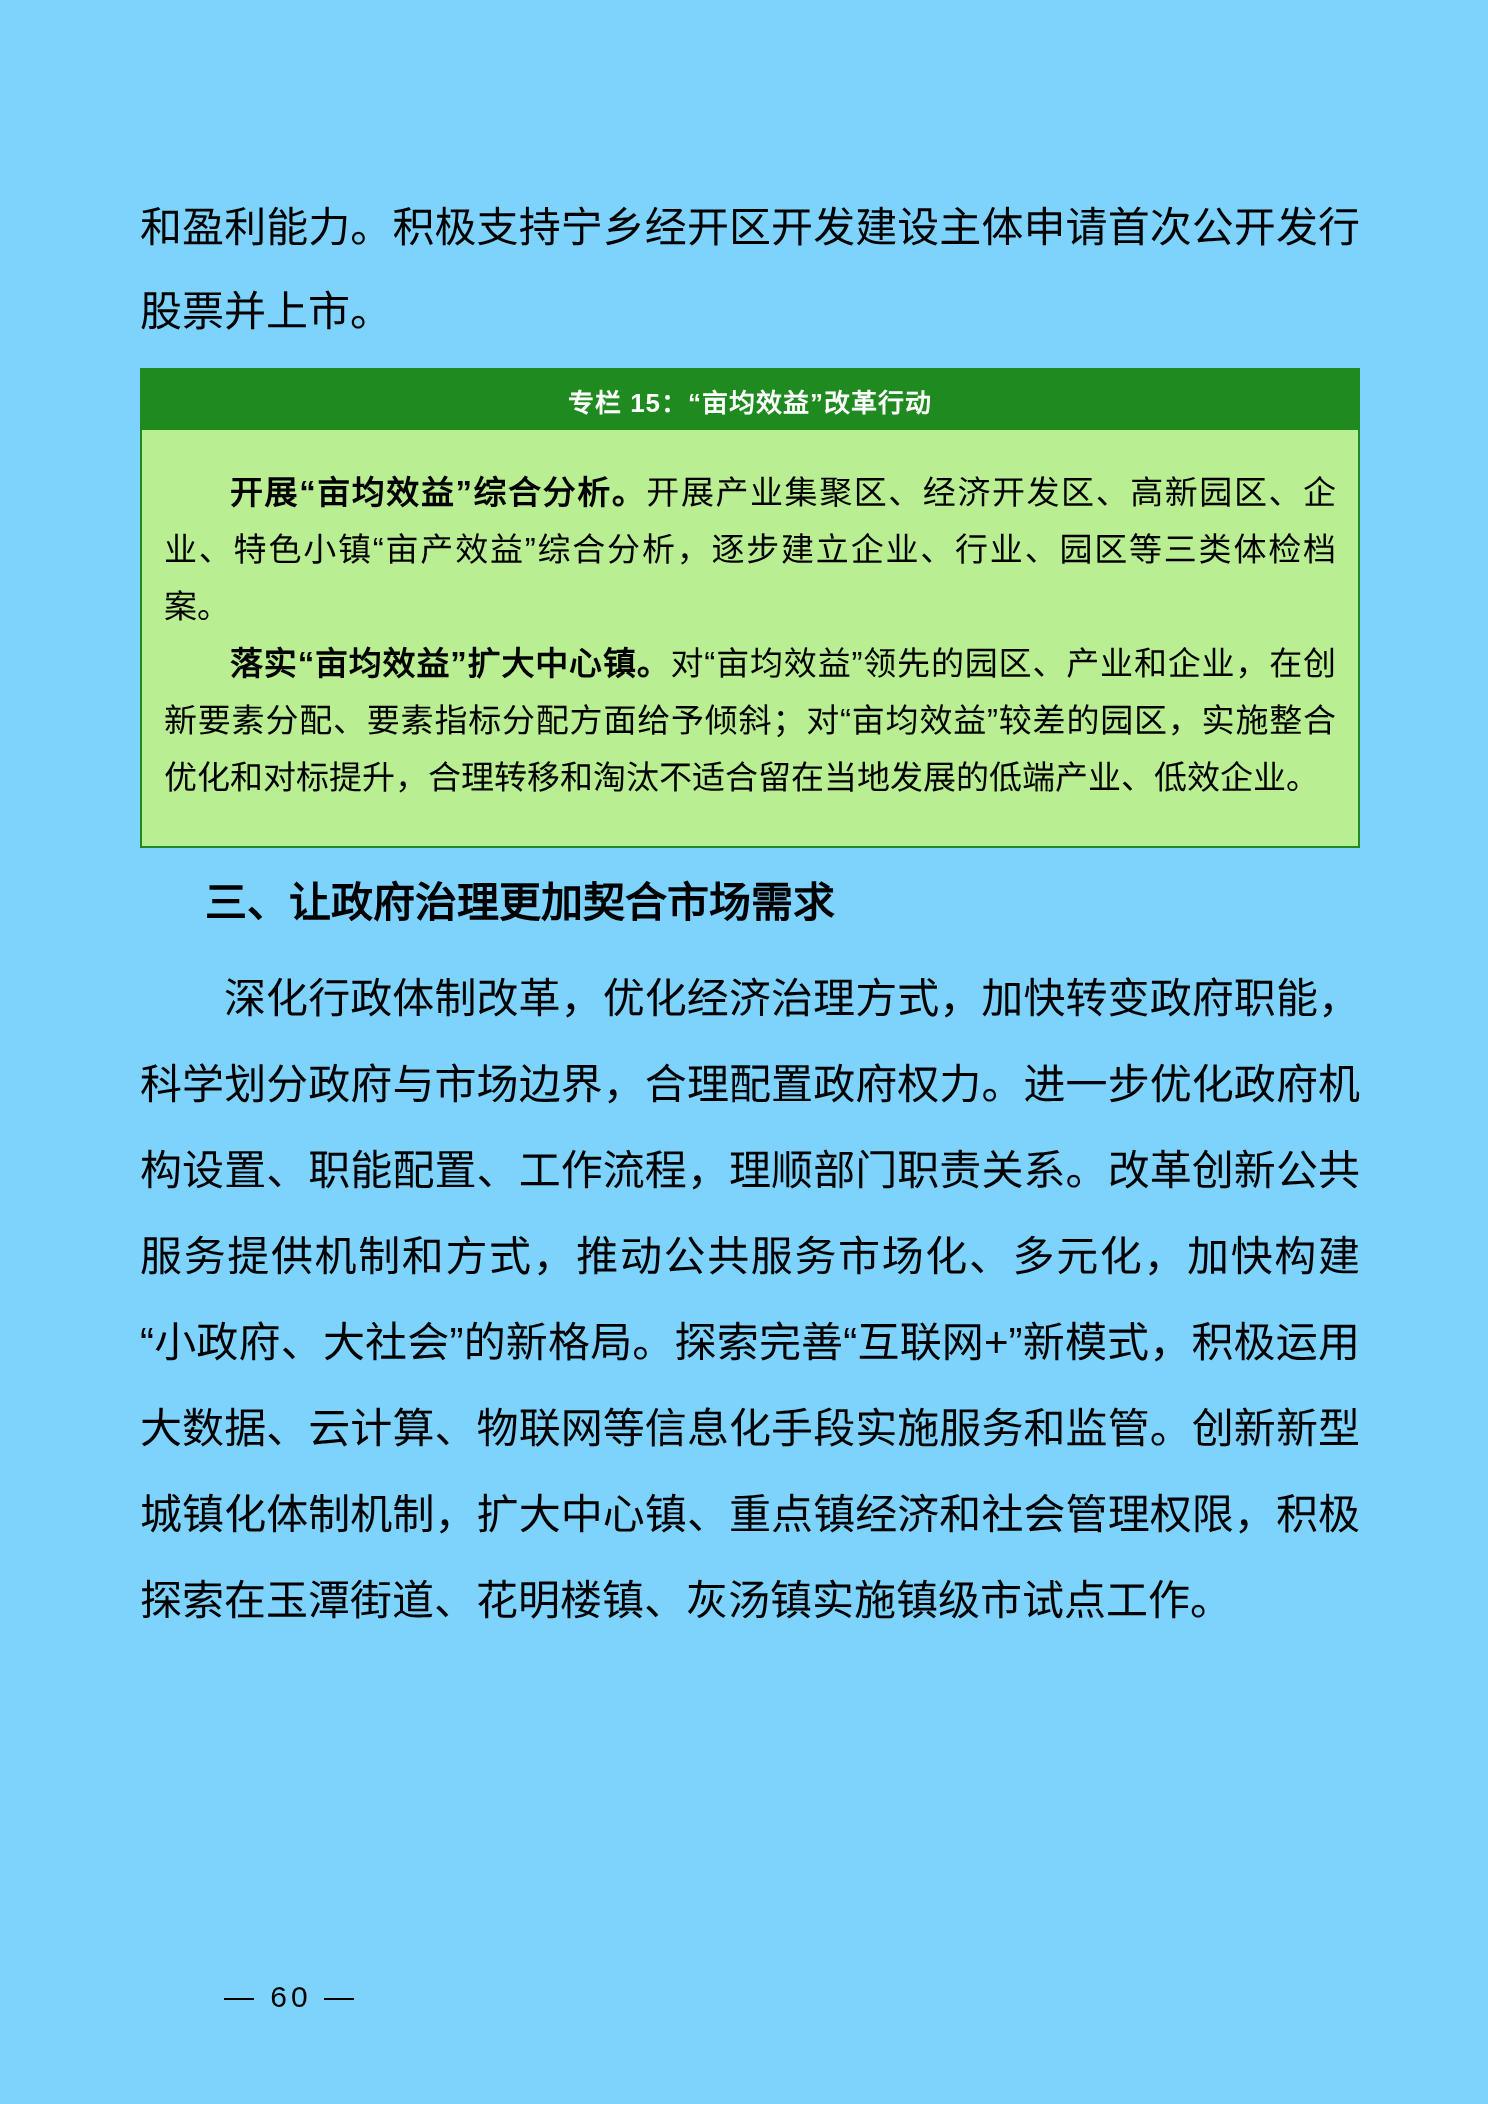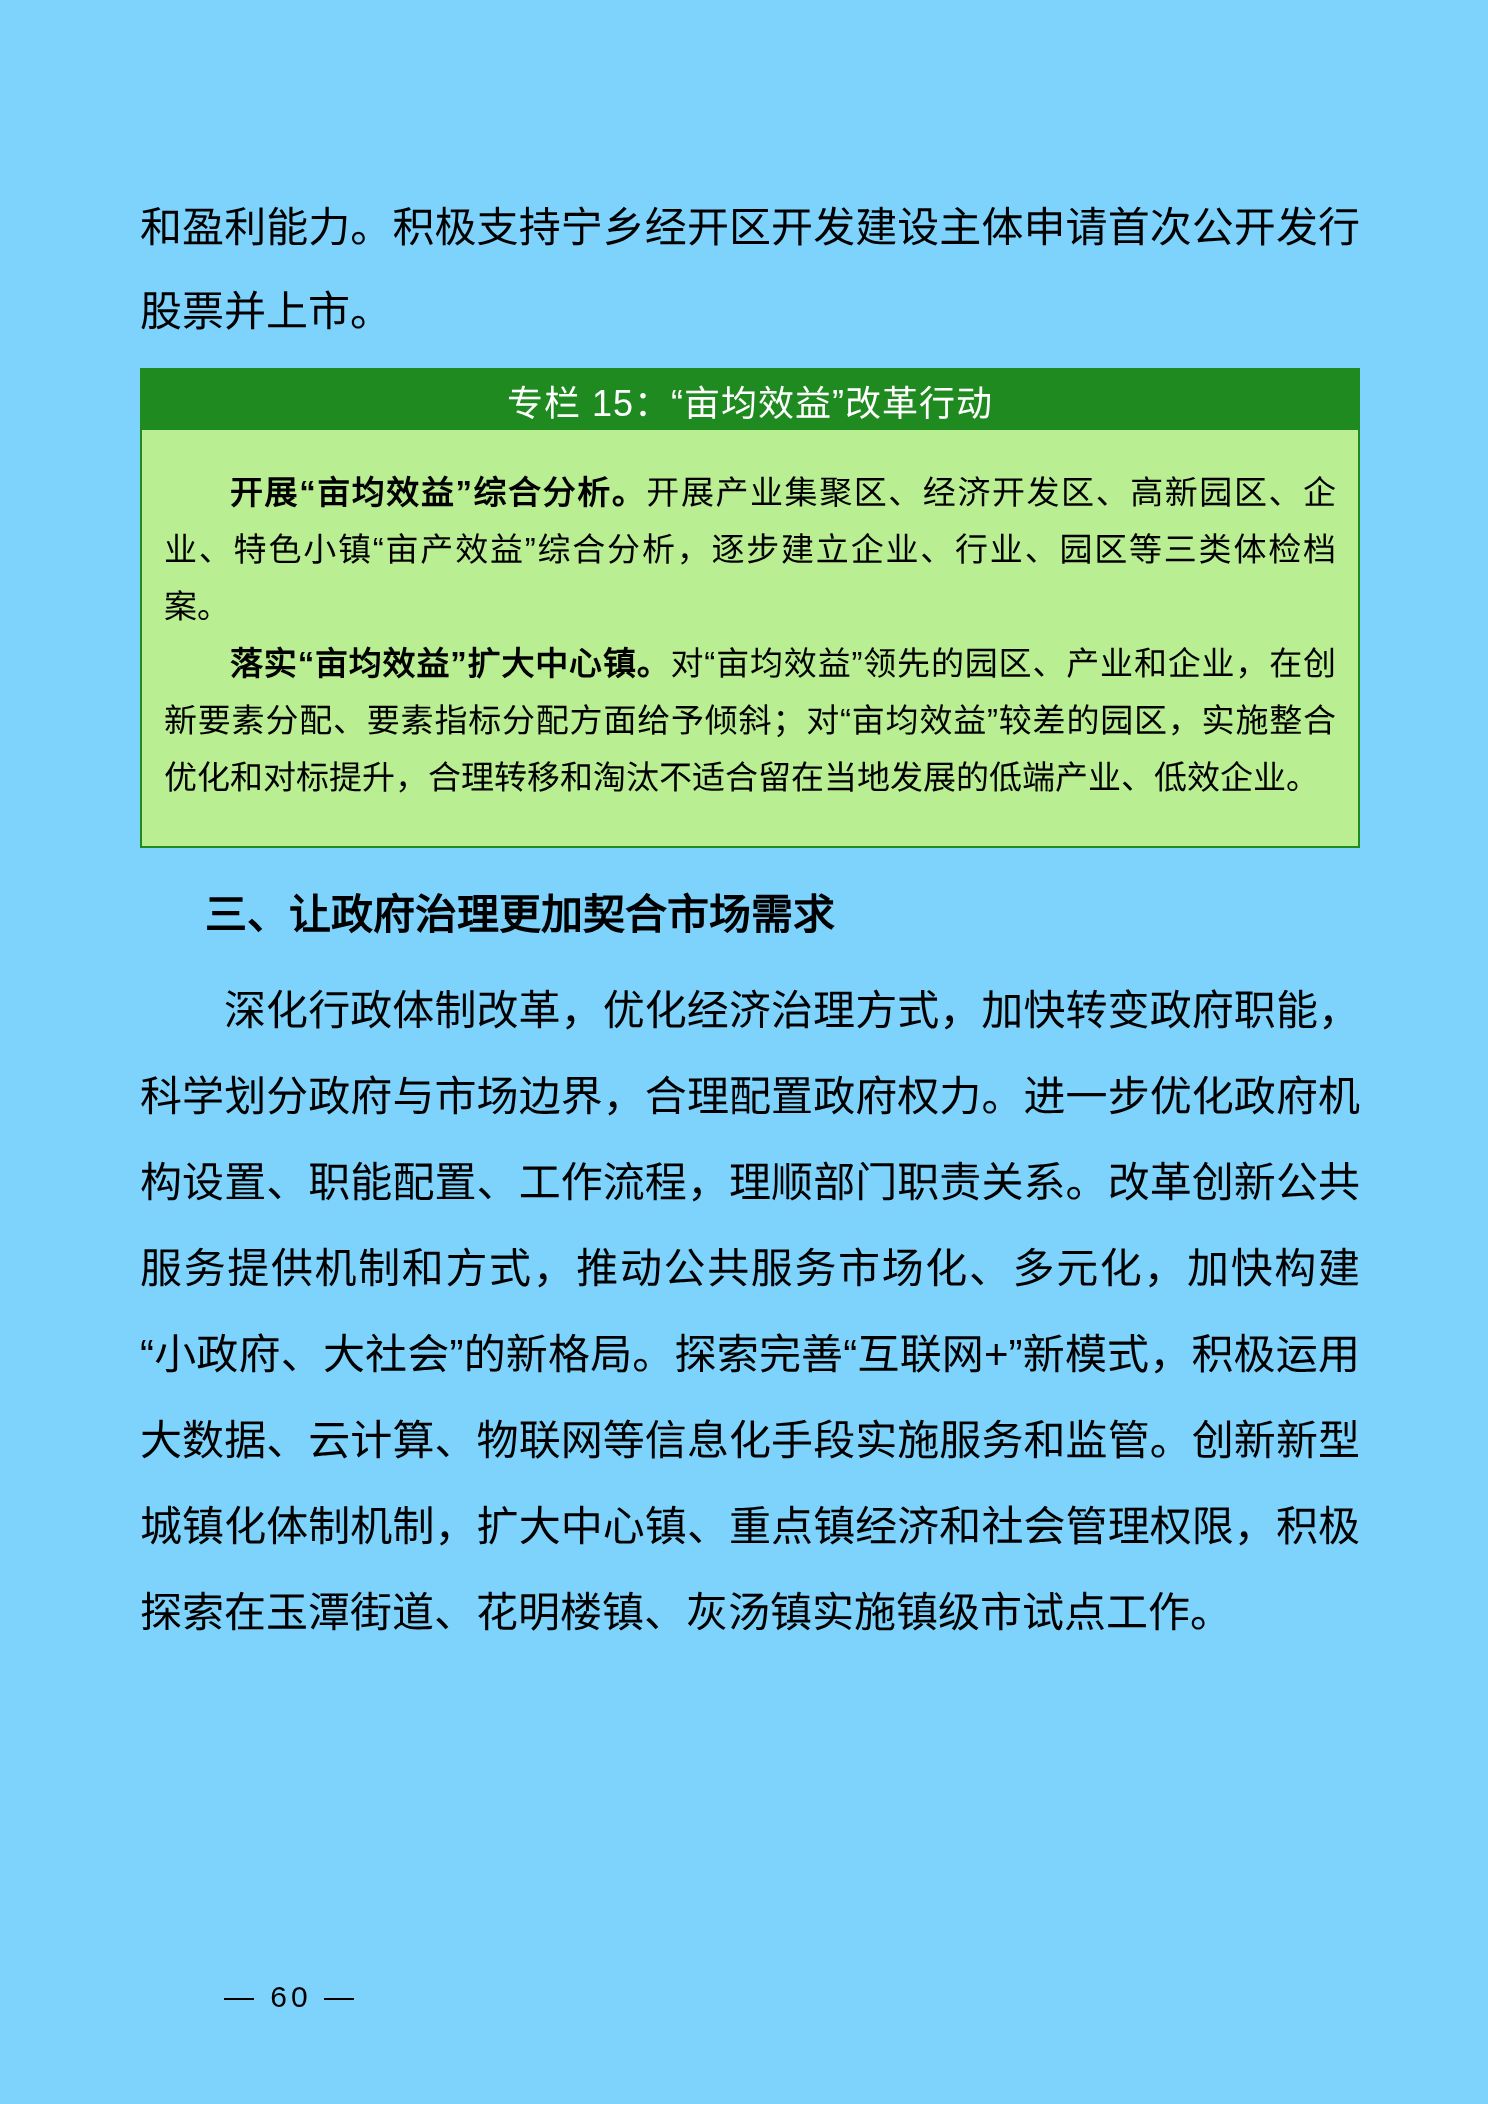--- a/index.html
+++ b/index.html
@@ -25,22 +25,22 @@
     text-align: justify;
     margin: 0;
   }
   .callout-box {
     margin-top: 14px;
     border: 2px solid #1f8a1f;
   }
   .callout-box-header {
     background: #1f8a1f;
     color: #ffffff;
-    font-weight: normal;
-    font-size: 36px;
+    font-weight: bold;
+    font-size: 26px;
     height: 60px;
     display: flex;
     align-items: center;
     justify-content: center;
     letter-spacing: 1px;
   }
   .callout-box-body {
     background: #b9ee92;
     padding: 34px 22px 40px 22px;
     font-size: 33px;
@@ -49,21 +49,21 @@
   }
   .callout-para {
     margin: 0;
     text-indent: 2em;
   }
   .callout-para .lead {
     font-weight: bold;
     margin-top: 26px;
   }
   .section-heading {
-    margin: 36px 0 0 0;
+    margin: 24px 0 0 0;
     font-size: 42px;
     font-weight: bold;
     line-height: 62px;
     text-indent: 1.55em;
   }
   .section-paragraph {
     margin: 22px 0 0 0;
     font-size: 42px;
     line-height: 86px;
     text-align: justify;

